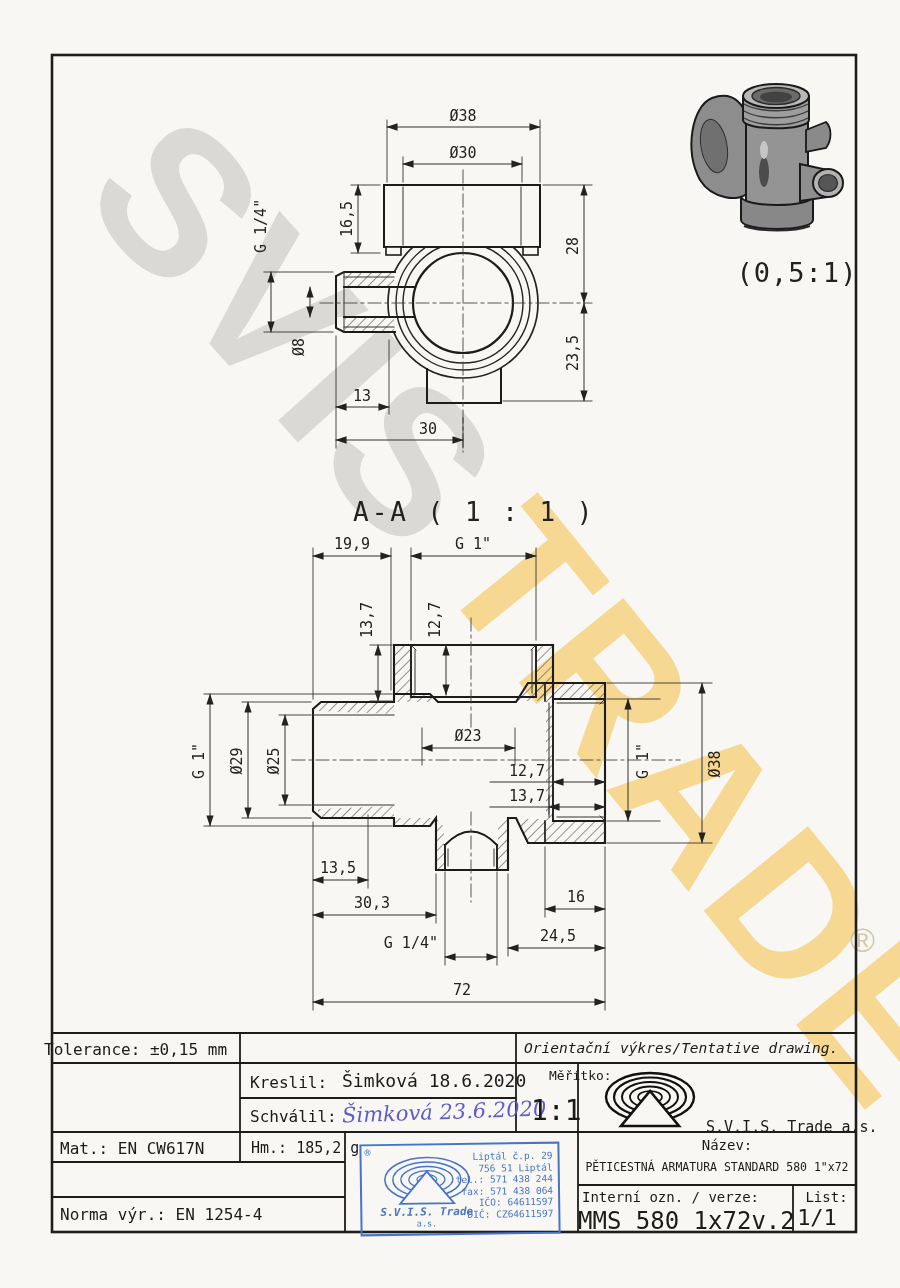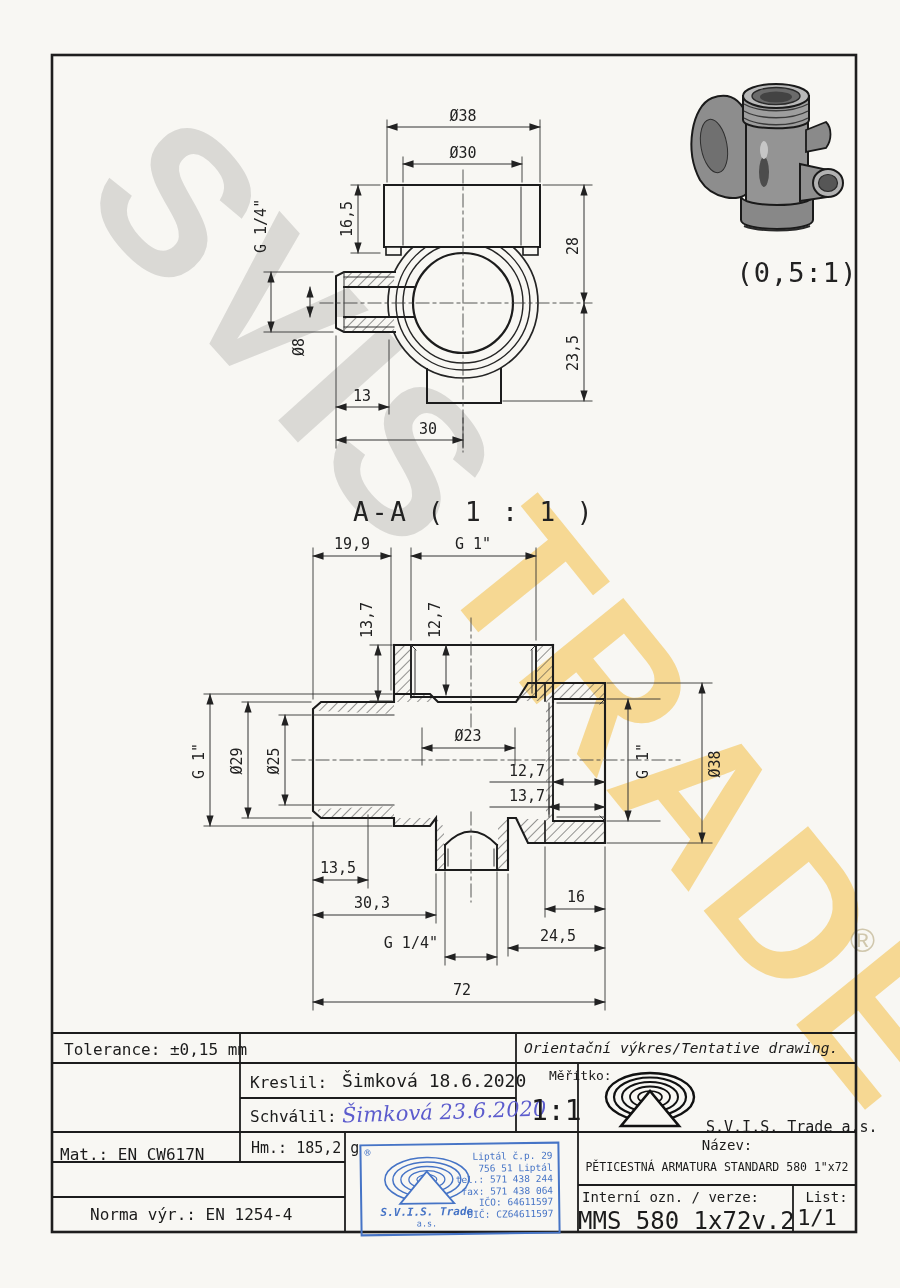--- a/index.html
+++ b/index.html
@@ -305,31 +305,31 @@
     <ellipse cx="650" cy="1097" rx="44" ry="24" stroke-width="2.4"></ellipse>
     <ellipse cx="650" cy="1097" rx="36" ry="19.5" stroke-width="2.2"></ellipse>
     <ellipse cx="650" cy="1097" rx="28" ry="15" stroke-width="2"></ellipse>
     <ellipse cx="650" cy="1097" rx="20" ry="10.5" stroke-width="1.8"></ellipse>
     <ellipse cx="650" cy="1097" rx="12" ry="6" stroke-width="1.6"></ellipse>
     <polygon points="621,1126 679,1126 650,1091" fill="#f8f7f3" stroke="#111" stroke-width="2.6"></polygon>
   </g>
 </svg>
 
 
-<div class="tb" style="left:64px;top:1040px;font-size:16px;">Tolerance: ±0,15 mm</div>
+<div class="tb" style="left:44px;top:1040px;font-size:16px;">Tolerance: ±0,15 mm</div>
 
 <div class="tb" style="left:250px;top:1073px;font-size:16px;">Kreslil:</div>
 <div class="tb" style="left:342px;top:1070px;font-size:18px;">Šimková 18.6.2020</div>
 
 <div class="tb" style="left:250px;top:1107px;font-size:16px;">Schválil:</div>
 <div class="tb sig" style="left:342px;top:1100px;font-size:21px;">Šimková 23.6.2020</div>
 
-<div class="tb" style="left:60px;top:1139px;font-size:16px;margin-top:6px;">Mat.: EN CW617N</div>
+<div class="tb" style="left:60px;top:1139px;font-size:16px;">Mat.: EN CW617N</div>
 <div class="tb" style="left:251px;top:1139px;font-size:15px;">Hm.: 185,2 g</div>
-<div class="tb" style="left:60px;top:1205px;font-size:16px;margin-left:30px;">Norma výr.: EN 1254-4</div>
+<div class="tb" style="left:60px;top:1205px;font-size:16px;">Norma výr.: EN 1254-4</div>
 
 <div class="tb" style="left:524px;top:1040px;font-size:14.5px;font-style:italic;">Orientační výkres/Tentative drawing.</div>
 <div class="tb" style="left:521px;top:1068px;font-size:13px;margin-left:28px;">Měřítko:</div>
 <div class="tb" style="left:531px;top:1094px;font-size:28px;">1:1</div>
 <div class="tb" style="left:706px;top:1090px;font-size:15px;margin-top:28px;">S.V.I.S. Trade a.s.</div>
 
 <div class="tb" style="left:578px;top:1137px;width:278px;text-align:center;font-size:14px;margin-left:10px;">Název:</div>
 <div class="tb" style="left:580px;top:1160px;width:274px;text-align:center;font-size:11.5px;">PĚTICESTNÁ ARMATURA STANDARD 580 1"x72</div>
 <div class="tb" style="left:578px;top:1189px;width:185px;text-align:center;font-size:14px;">Interní ozn. / verze:</div>
 <div class="tb" style="left:578px;top:1207px;width:215px;text-align:center;font-size:24px;">MMS 580 1x72v.2</div>

